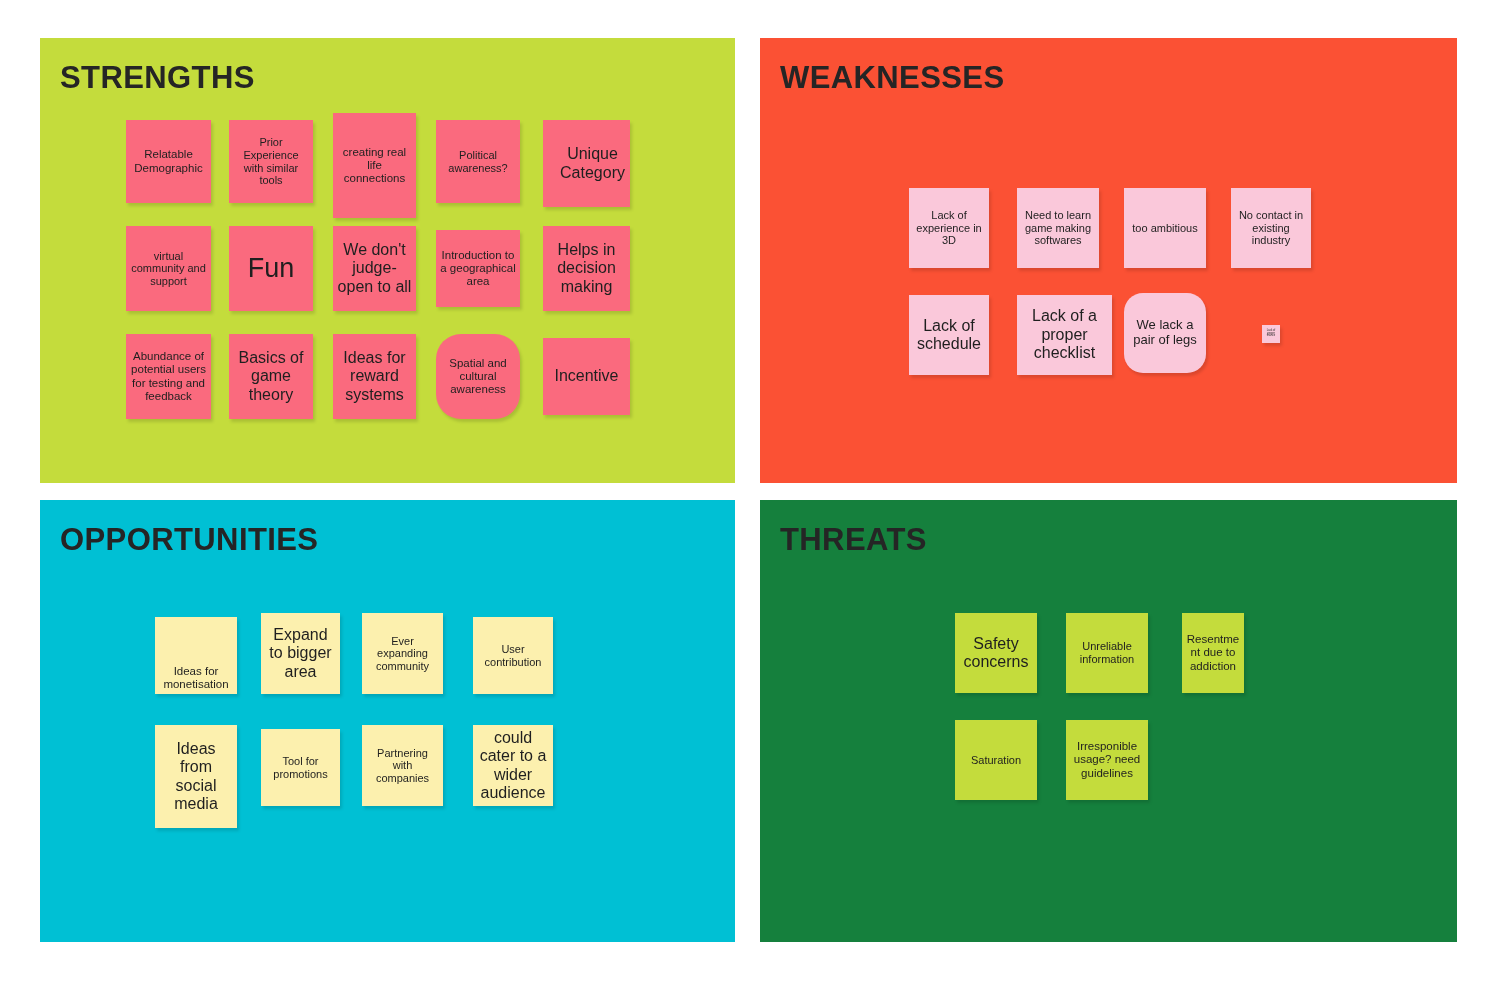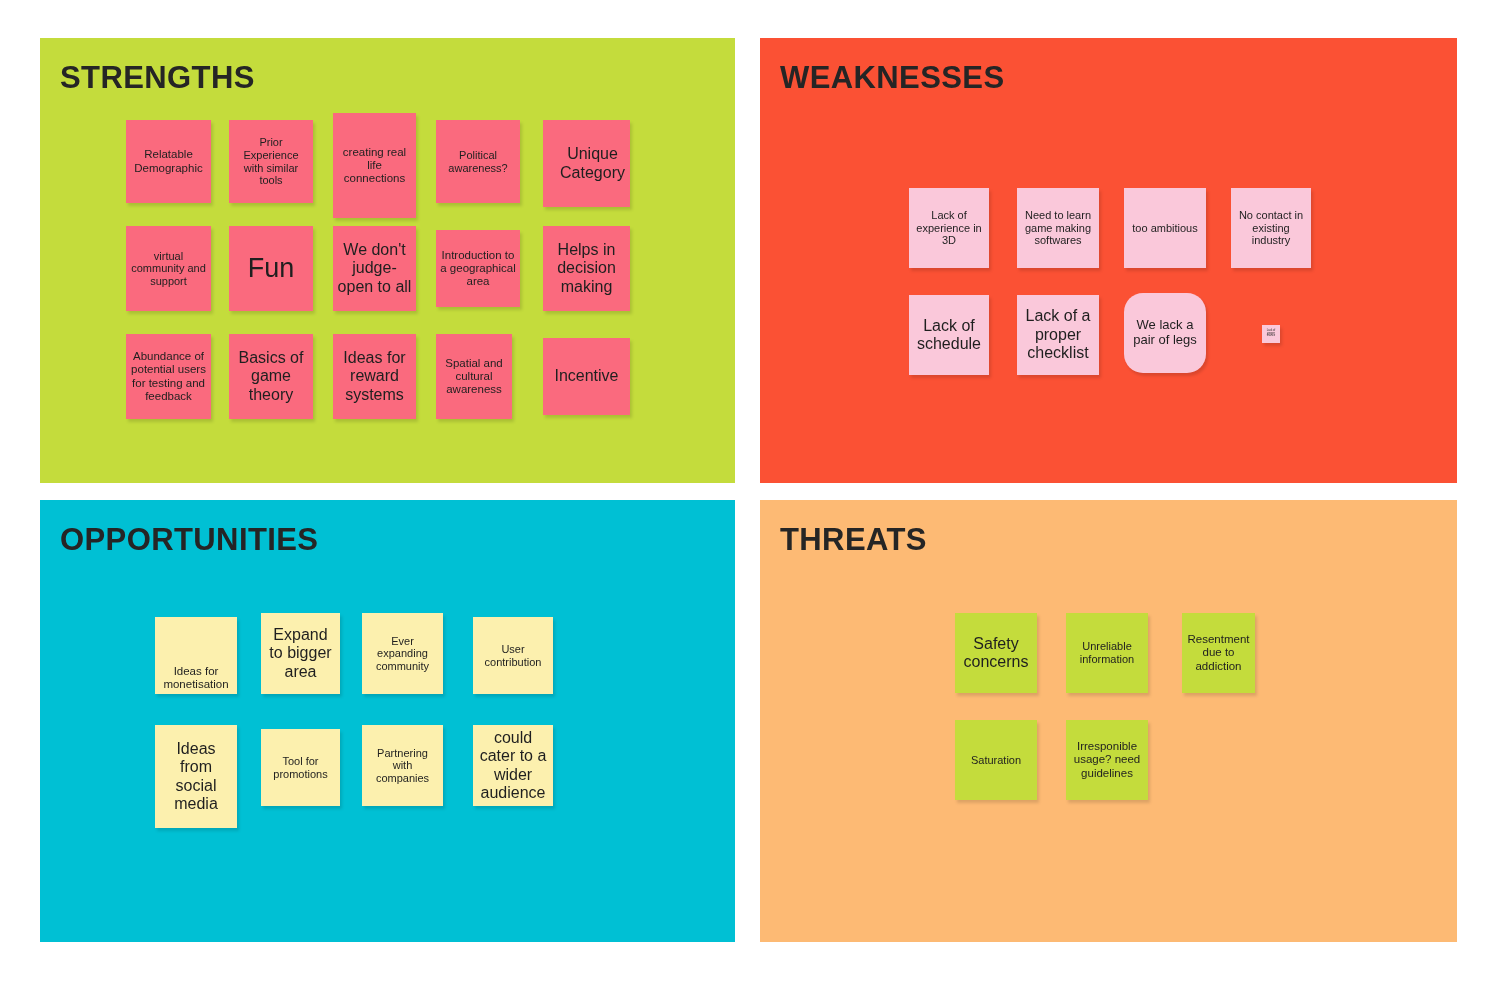--- a/index.html
+++ b/index.html
@@ -33,21 +33,21 @@
     font-size: 31px;
     letter-spacing: 0.4px;
     color: #252525;
     white-space: nowrap;
   }
 
   
   #q-strengths     { left: 40px;  top: 38px;  width: 695px; height: 445px; background: #c4dc3c; }
   #q-weaknesses    { left: 760px; top: 38px;  width: 697px; height: 445px; background: #fb5134; }
   #q-opportunities { left: 40px;  top: 500px; width: 695px; height: 442px; background: #00c0d4; }
-  #q-threats       { left: 760px; top: 500px; width: 697px; height: 442px; background: #fdba74; }
+  #q-threats       { left: 760px; top: 500px; width: 697px; height: 442px; background: #15803d; }
 
   .quadrant-title { left: 20px; top: 22px; }
 
   
   .note {
     position: absolute;
     box-sizing: border-box;
     display: flex;
     align-items: center;
     justify-content: center;
@@ -112,21 +112,21 @@
         </div>
         <div class="note pink t-sm" style="left: 86px; top: 296px; width: 85px; height: 85px;">
           <span>Abundance of potential users for testing and feedback</span>
         </div>
         <div class="note pink t-lg" style="left: 189px; top: 296px; width: 84px; height: 85px;">
           <span>Basics of game theory</span>
         </div>
         <div class="note pink t-lg" style="left: 293px; top: 296px; width: 83px; height: 85px;">
           <span>Ideas for reward systems</span>
         </div>
-        <div class="note pink t-sm" style="left: 396px; top: 296px; width: 76px; height: 85px;">
+        <div class="note pink t-sm" style="left: 396px; top: 296px; width: 84px; height: 85px; border-radius: 25px;">
           <span>Spatial and cultural awareness</span>
         </div>
         <div class="note pink t-lg" style="left: 503px; top: 300px; width: 87px; height: 77px;">
           <span>Incentive</span>
         </div>
       </div>
   </div>
 
   <div class="quadrant" id="q-weaknesses">
     <div class="quadrant-title">WEAKNESSES</div>
@@ -139,21 +139,21 @@
         </div>
         <div class="note lpink t-md" style="left: 364px; top: 150px; width: 82px; height: 80px;">
           <span>too ambitious</span>
         </div>
         <div class="note lpink t-md" style="left: 471px; top: 150px; width: 80px; height: 80px;">
           <span>No contact in existing industry</span>
         </div>
         <div class="note lpink t-lg" style="left: 149px; top: 257px; width: 80px; height: 80px;">
           <span>Lack of schedule</span>
         </div>
-        <div class="note lpink t-lg" style="left: 257px; top: 257px; width: 82px; height: 80px;">
+        <div class="note lpink t-lg" style="left: 257px; top: 257px; width: 95px; height: 80px;">
           <span>Lack of a proper checklist</span>
         </div>
         <div class="note lpink t-xl" style="left: 364px; top: 255px; width: 82px; height: 80px;">
           <span>We lack a pair of legs</span>
         </div>
         <div class="note lpink t-tiny" style="left: 502px; top: 287px; width: 18px; height: 18px;">
           <span>Lack of proper finance</span>
         </div>
       </div>
   </div>
@@ -190,21 +190,21 @@
 
   <div class="quadrant" id="q-threats">
     <div class="quadrant-title">THREATS</div>
     <div class="notes-layer">
         <div class="note green t-lg" style="left: 195px; top: 113px; width: 82px; height: 80px;">
           <span>Safety concerns</span>
         </div>
         <div class="note green t-md" style="left: 306px; top: 113px; width: 82px; height: 80px;">
           <span>Unreliable information</span>
         </div>
-        <div class="note green t-sm" style="left: 422px; top: 113px; width: 73px; height: 80px;">
+        <div class="note green t-sm" style="left: 422px; top: 113px; width: 62px; height: 80px;">
           <span>Resentment due to addiction</span>
         </div>
         <div class="note green t-md" style="left: 195px; top: 220px; width: 82px; height: 80px;">
           <span>Saturation</span>
         </div>
         <div class="note green t-sm" style="left: 306px; top: 220px; width: 82px; height: 80px;">
           <span>Irresponible usage? need guidelines</span>
         </div>
       </div>
   </div>

